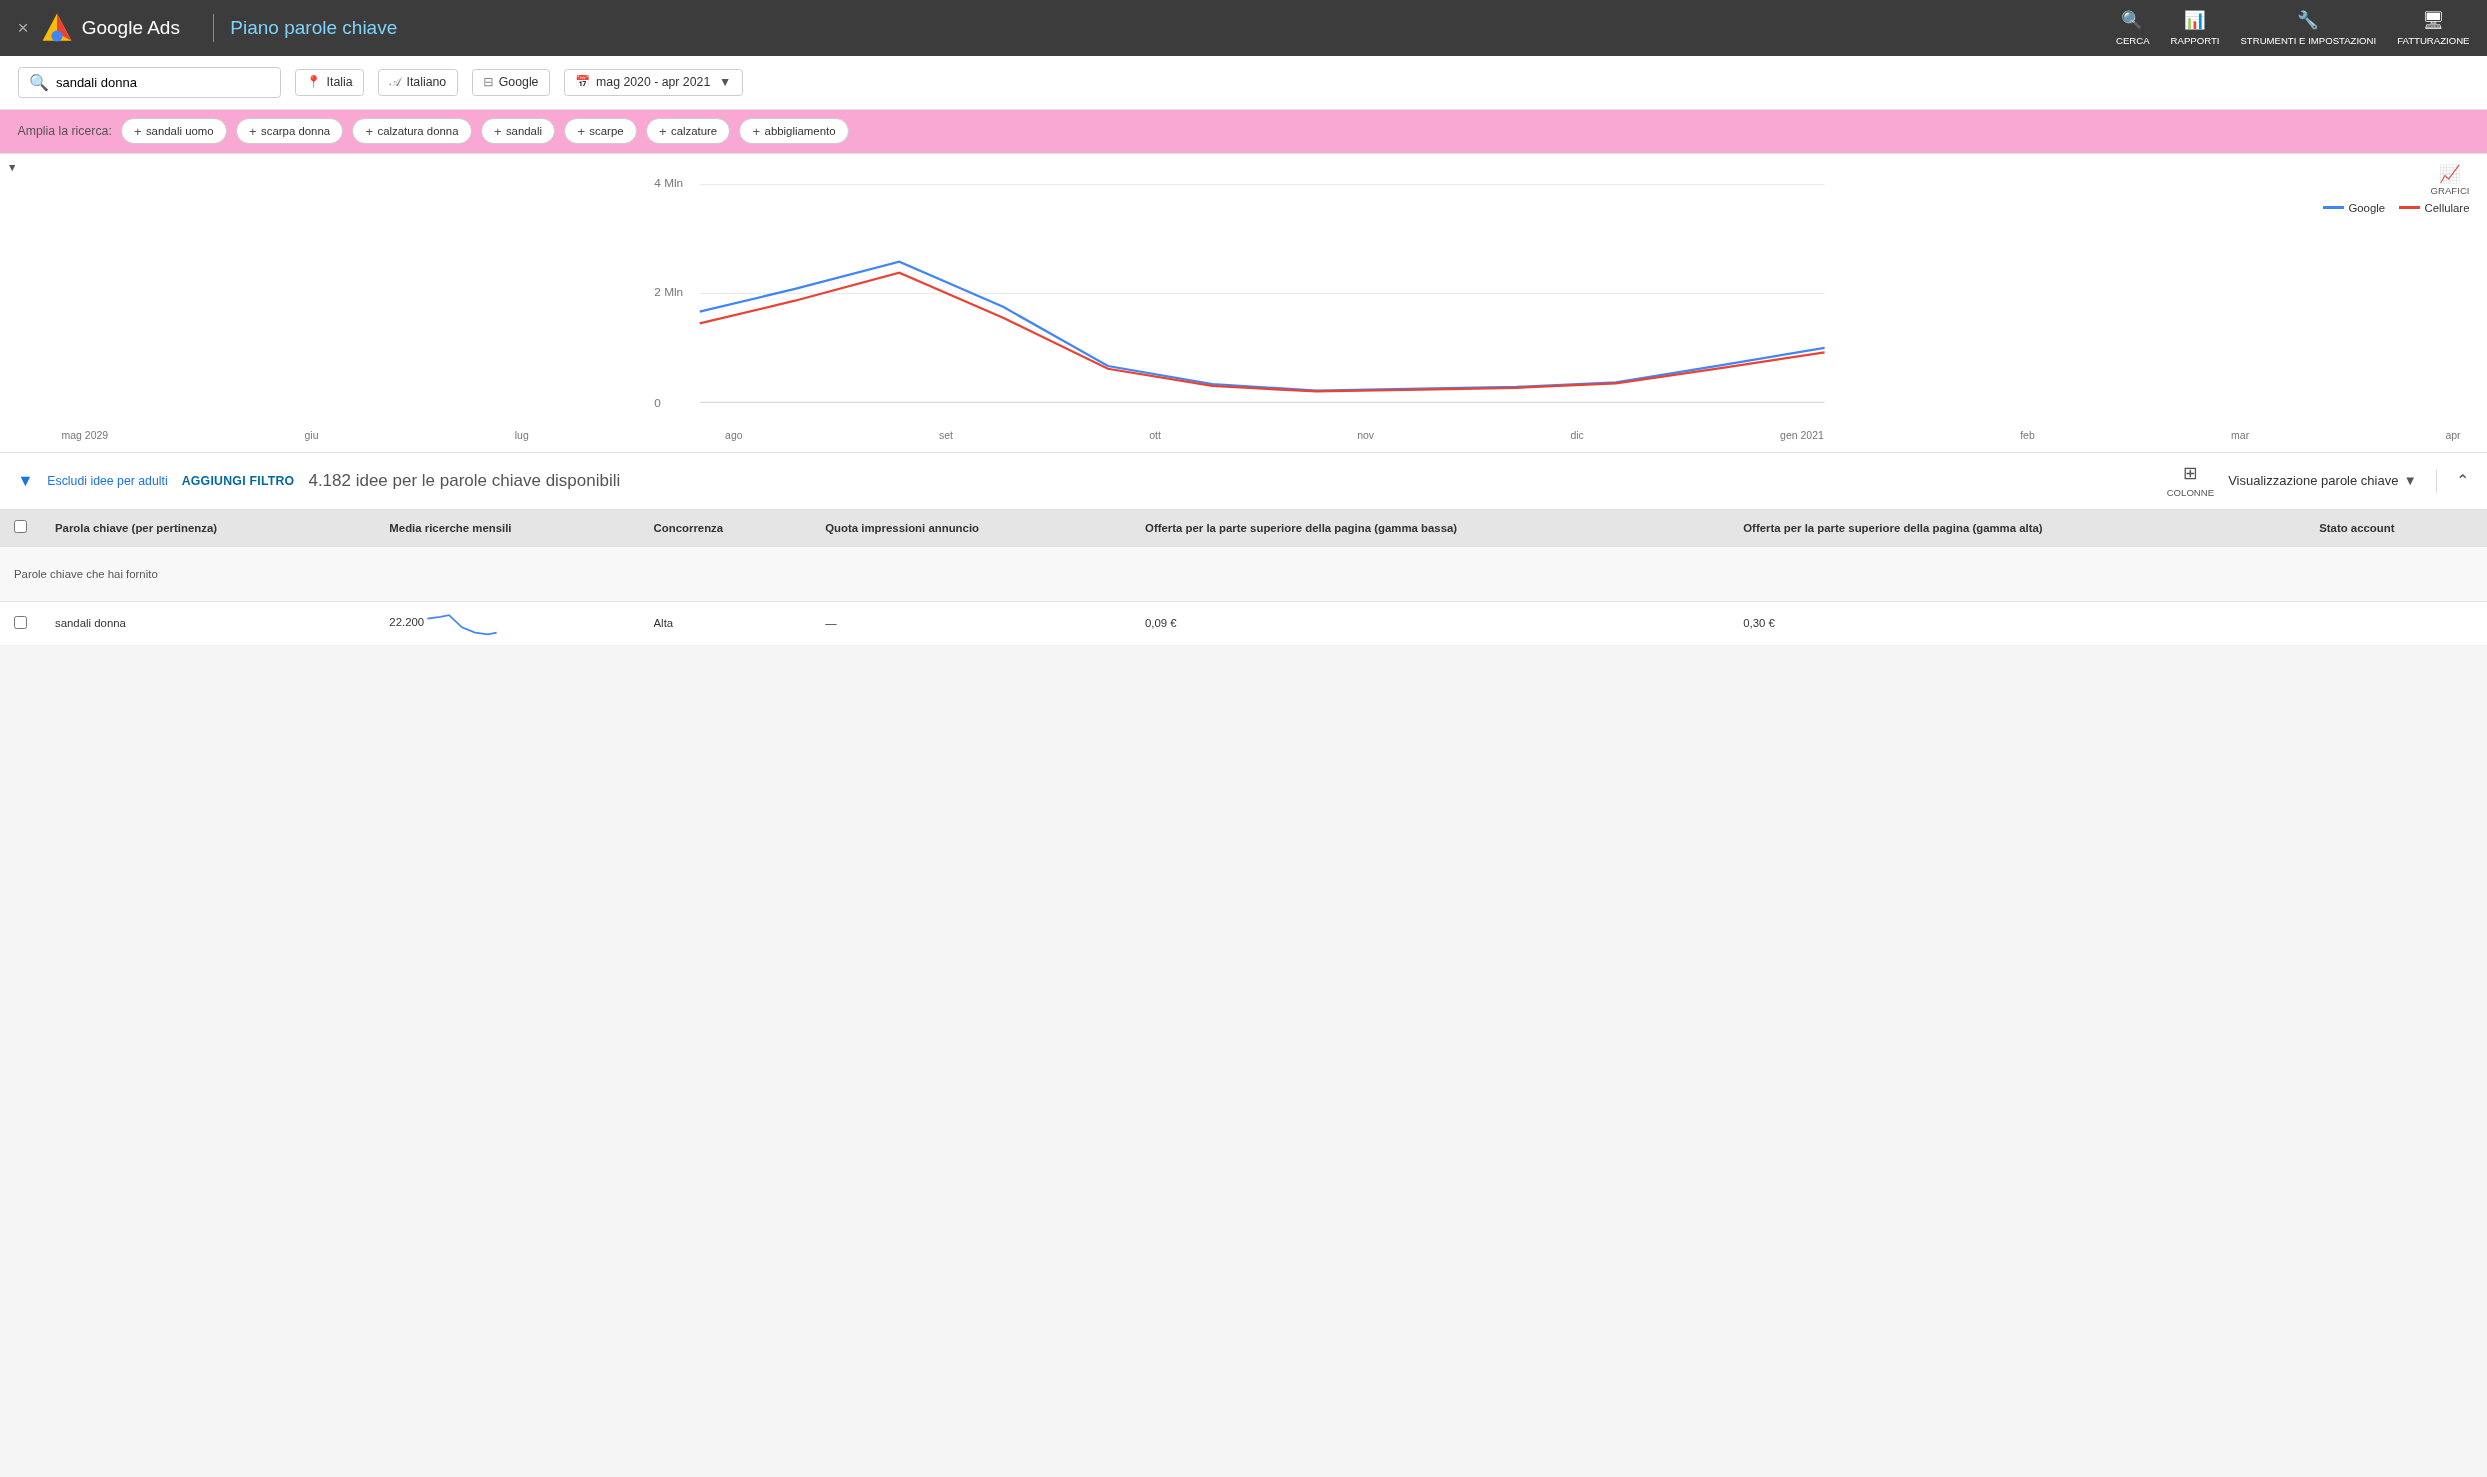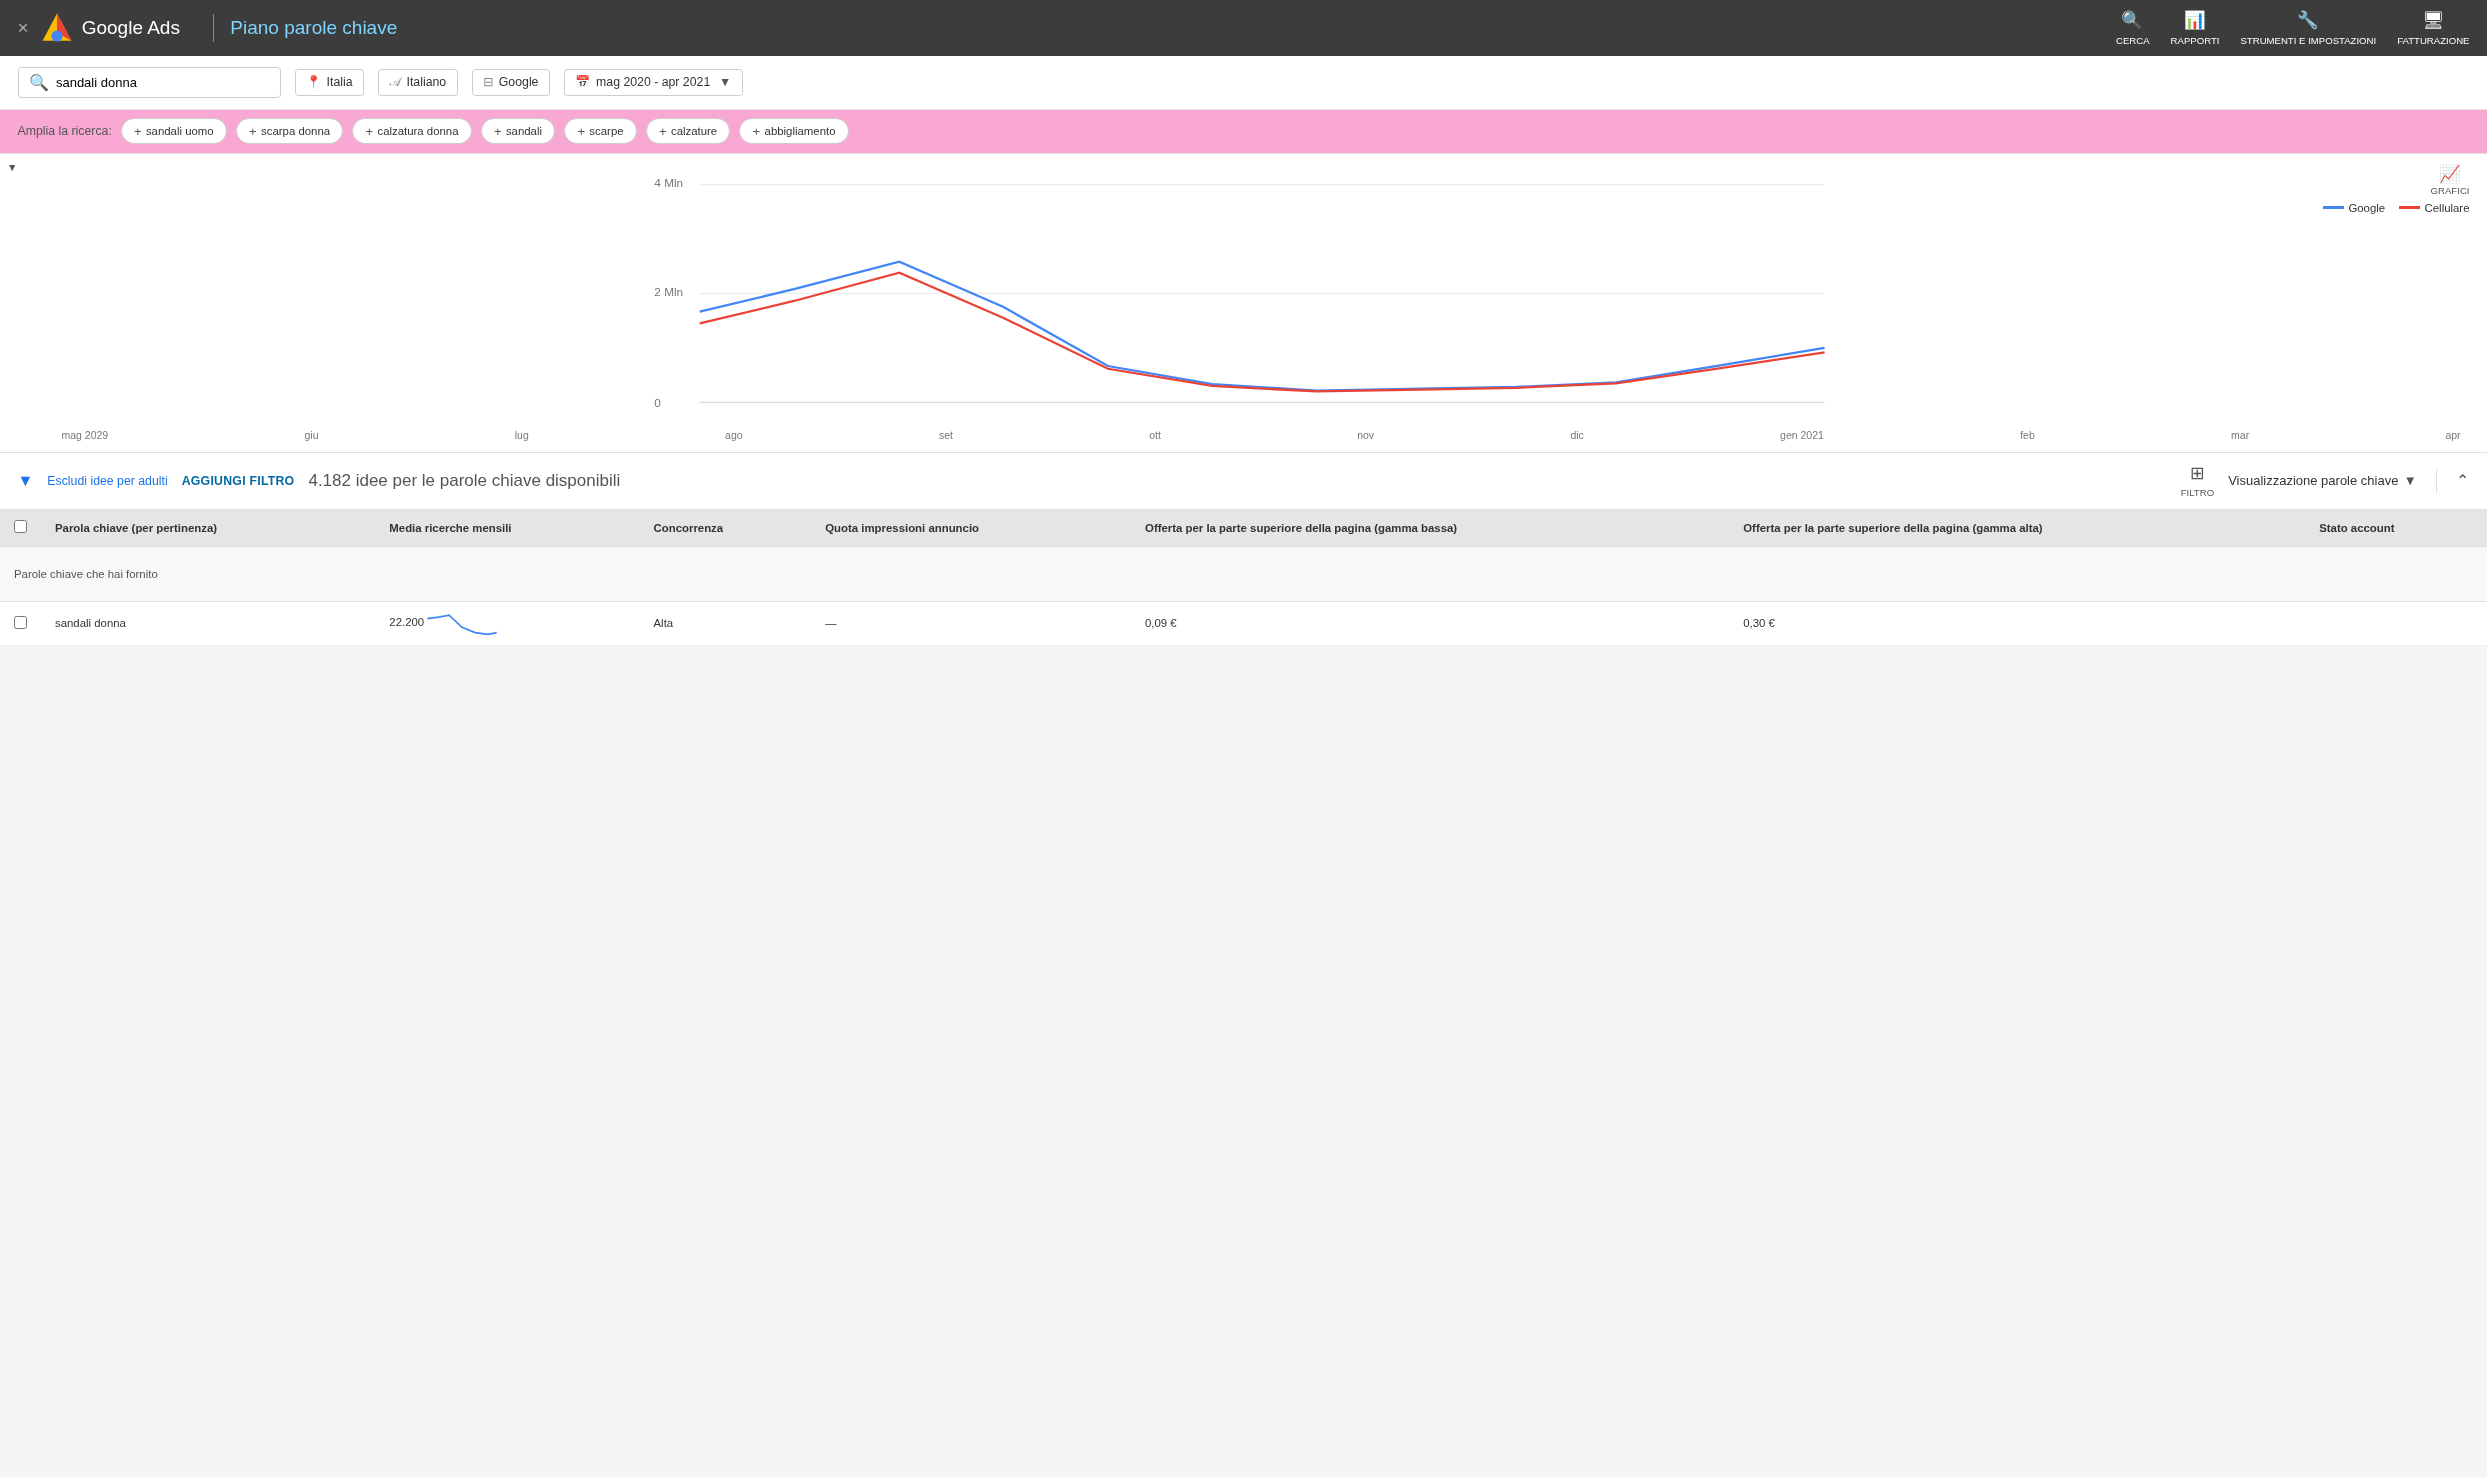--- a/index.html
+++ b/index.html
@@ -459,21 +459,21 @@
   </div>
 </div>
 
 <div class="table-controls">
   <span class="filter-icon-btn">▼</span>
   <a class="exclude-adults-link">Escludi idee per adulti</a>
   <span class="add-filter-btn">AGGIUNGI FILTRO</span>
   <span class="ideas-count">4.182 idee per le parole chiave disponibili</span>
   <div class="columns-btn">
     <span style="font-size:17.5px;">⊞</span>
-    <span>FILTRO</span>
+    <span>COLONNE</span>
   </div>
   <button class="view-selector">
     <span>Visualizzazione parole chiave</span>
     <span class="view-chevron">▼</span>
   </button>
   <div class="table-controls-divider"></div>
   <span class="collapse-table-btn">⌃</span>
 </div>
 
 <table class="main-table">

